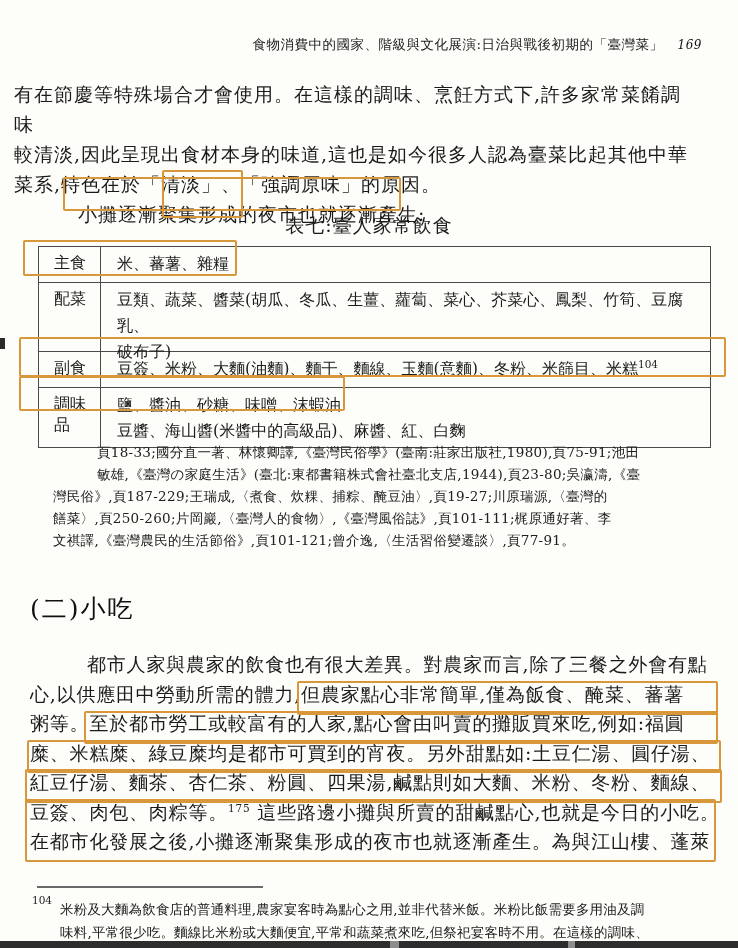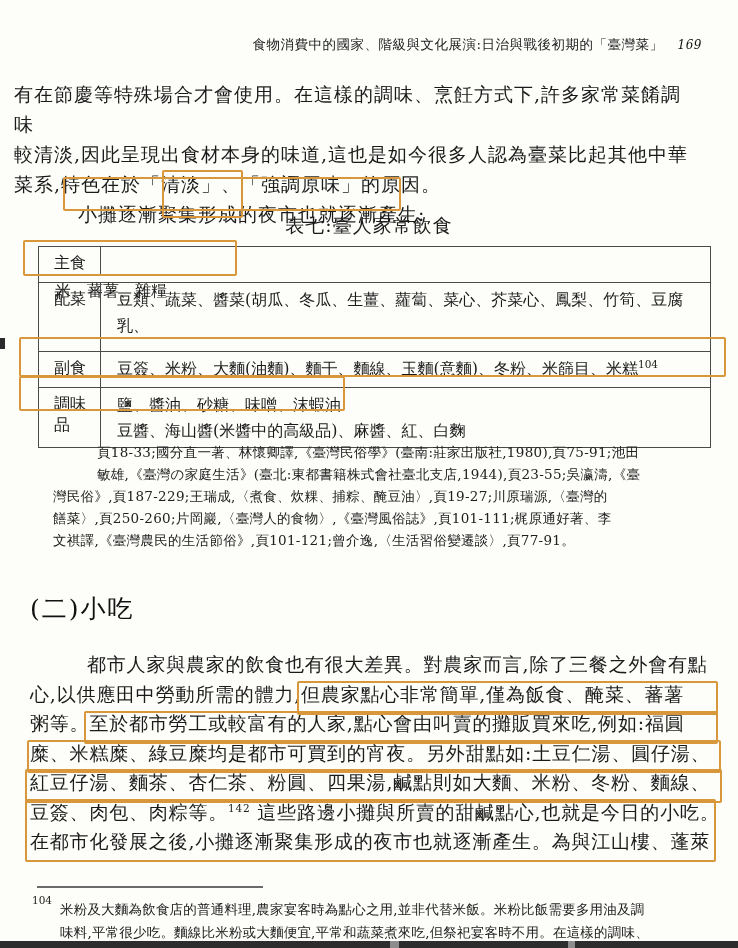--- a/index.html
+++ b/index.html
@@ -17,21 +17,21 @@
     line-height:30px;letter-spacing:1px;}
   .para1 .indent{padding-left:64px;}
   .tbl-title{position:absolute;left:0;top:213px;width:738px;text-align:center;
     font-size:19px;letter-spacing:1px;}
   .tbl{position:absolute;left:38px;top:246px;width:671px;border:1px solid #4a4a4a;}
   .trow{display:flex;border-top:1px solid #4a4a4a;}
   .trow:first-child{border-top:none;}
   .tlbl{width:62px;border-right:1px solid #4a4a4a;font-size:16px;
     padding:6px 0 0 15px;box-sizing:border-box;flex-shrink:0;}
   .tval{flex:1;font-size:16px;line-height:26px;padding:4px 6px 2px 16px;}
-  .r1{height:35px;box-sizing:border-box;flex-direction:column;}
+  .r1{height:35px;box-sizing:border-box;}
   .r2{height:69px;box-sizing:border-box;}
   .r3{height:36px;box-sizing:border-box;}
   .r4{height:60px;box-sizing:border-box;}
   sup{font-size:10.5px;vertical-align:super;line-height:0;}
   .src{position:absolute;left:53px;top:441px;width:662px;font-size:13.5px;
     line-height:22px;color:#202020;letter-spacing:0.3px;}
   .src .ind{padding-left:44px;}
   .sec{position:absolute;left:30px;top:592px;font-size:25px;letter-spacing:2px;color:#111;}
   .para2{position:absolute;left:30px;top:650px;width:690px;font-size:19px;
     line-height:29.5px;letter-spacing:0.8px;}
@@ -69,52 +69,53 @@
 
   <div class="tbl">
     <div class="trow r1">
       <div class="tlbl">主食</div>
       <div class="tval">米、蕃薯、雜糧</div>
     </div>
     <div class="trow r2">
       <div class="tlbl">配菜</div>
       <div class="tval">
         <div>豆類、蔬菜、醬菜(胡瓜、冬瓜、生薑、蘿蔔、菜心、芥菜心、鳳梨、竹筍、豆腐乳、</div>
+        <div>破布子)</div>
       </div>
     </div>
     <div class="trow r3">
       <div class="tlbl">副食</div>
       <div class="tval"><span>豆簽、米粉、大麵(油麵)、麵干、麵線、玉麵(意麵)、冬粉、米篩目、米糕</span><sup>104</sup></div>
     </div>
     <div class="trow r4">
       <div class="tlbl">調味品</div>
       <div class="tval">
         <div>鹽、醬油、砂糖、味噌、沫蝦油</div>
         <div>豆醬、海山醬(米醬中的高級品)、麻醬、紅、白麴</div>
       </div>
     </div>
   </div>
 
   <div class="src">
     <div class="ind">頁18-33;國分直一著、林懷卿譯,《臺灣民俗學》(臺南:莊家出版社,1980),頁75-91;池田</div>
-    <div class="ind">敏雄,《臺灣の家庭生活》(臺北:東都書籍株式會社臺北支店,1944),頁23-55;吳瀛濤,《臺</div>
+    <div class="ind">敏雄,《臺灣の家庭生活》(臺北:東都書籍株式會社臺北支店,1944),頁23-80;吳瀛濤,《臺</div>
     <div>灣民俗》,頁187-229;王瑞成,〈煮食、炊粿、捕粽、醃豆油〉,頁19-27;川原瑞源,〈臺灣的</div>
     <div>饍菜〉,頁250-260;片岡巖,〈臺灣人的食物〉,《臺灣風俗誌》,頁101-111;梶原通好著、李</div>
     <div>文祺譯,《臺灣農民的生活節俗》,頁101-121;曾介逸,〈生活習俗變遷談〉,頁77-91。</div>
   </div>
 
   <div class="sec">(二)小吃</div>
 
   <div class="para2">
     <div class="first">都市人家與農家的飲食也有很大差異。對農家而言,除了三餐之外會有點</div>
     <div>心,以供應田中勞動所需的體力,但農家點心非常簡單,僅為飯食、醃菜、蕃薯</div>
     <div>粥等。至於都市勞工或較富有的人家,點心會由叫賣的攤販買來吃,例如:福圓</div>
     <div>糜、米糕糜、綠豆糜均是都市可買到的宵夜。另外甜點如:土豆仁湯、圓仔湯、</div>
     <div>紅豆仔湯、麵茶、杏仁茶、粉圓、四果湯,鹹點則如大麵、米粉、冬粉、麵線、</div>
-    <div><span>豆簽、肉包、肉粽等。</span><sup>142</sup><span> 這些路邊小攤與所賣的甜鹹點心,也就是今日的小吃。</span></div>
+    <div><span>豆簽、肉包、肉粽等。</span><sup>175</sup><span> 這些路邊小攤與所賣的甜鹹點心,也就是今日的小吃。</span></div>
     <div>在都市化發展之後,小攤逐漸聚集形成的夜市也就逐漸產生。為與江山樓、蓬萊</div>
   </div>
 
   <div class="hl" style="left:63px;top:177px;width:334px;height:30px;"></div>
   <div class="hl" style="left:162px;top:170px;width:77px;height:44px;"></div>
   <div class="hl" style="left:23px;top:240px;width:210px;height:32px;"></div>
   <div class="hl" style="left:19px;top:337px;width:703px;height:36px;"></div>
   <div class="hl" style="left:19px;top:376px;width:322px;height:31px;"></div>
   <div class="hl" style="left:297px;top:681px;width:417px;height:30px;"></div>
   <div class="hl" style="left:84px;top:711px;width:630px;height:29px;"></div>

